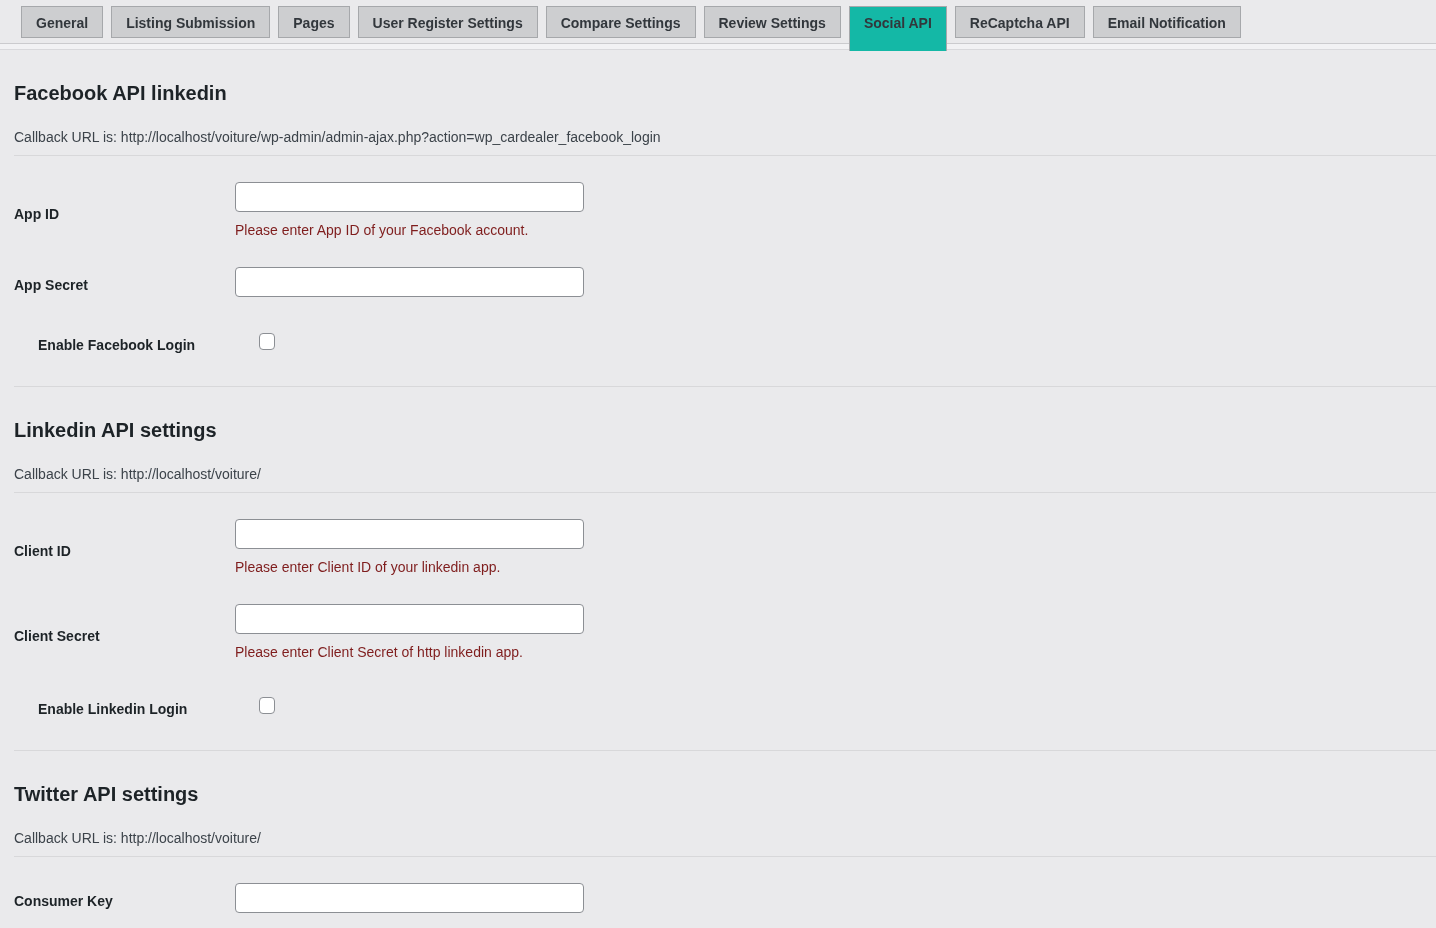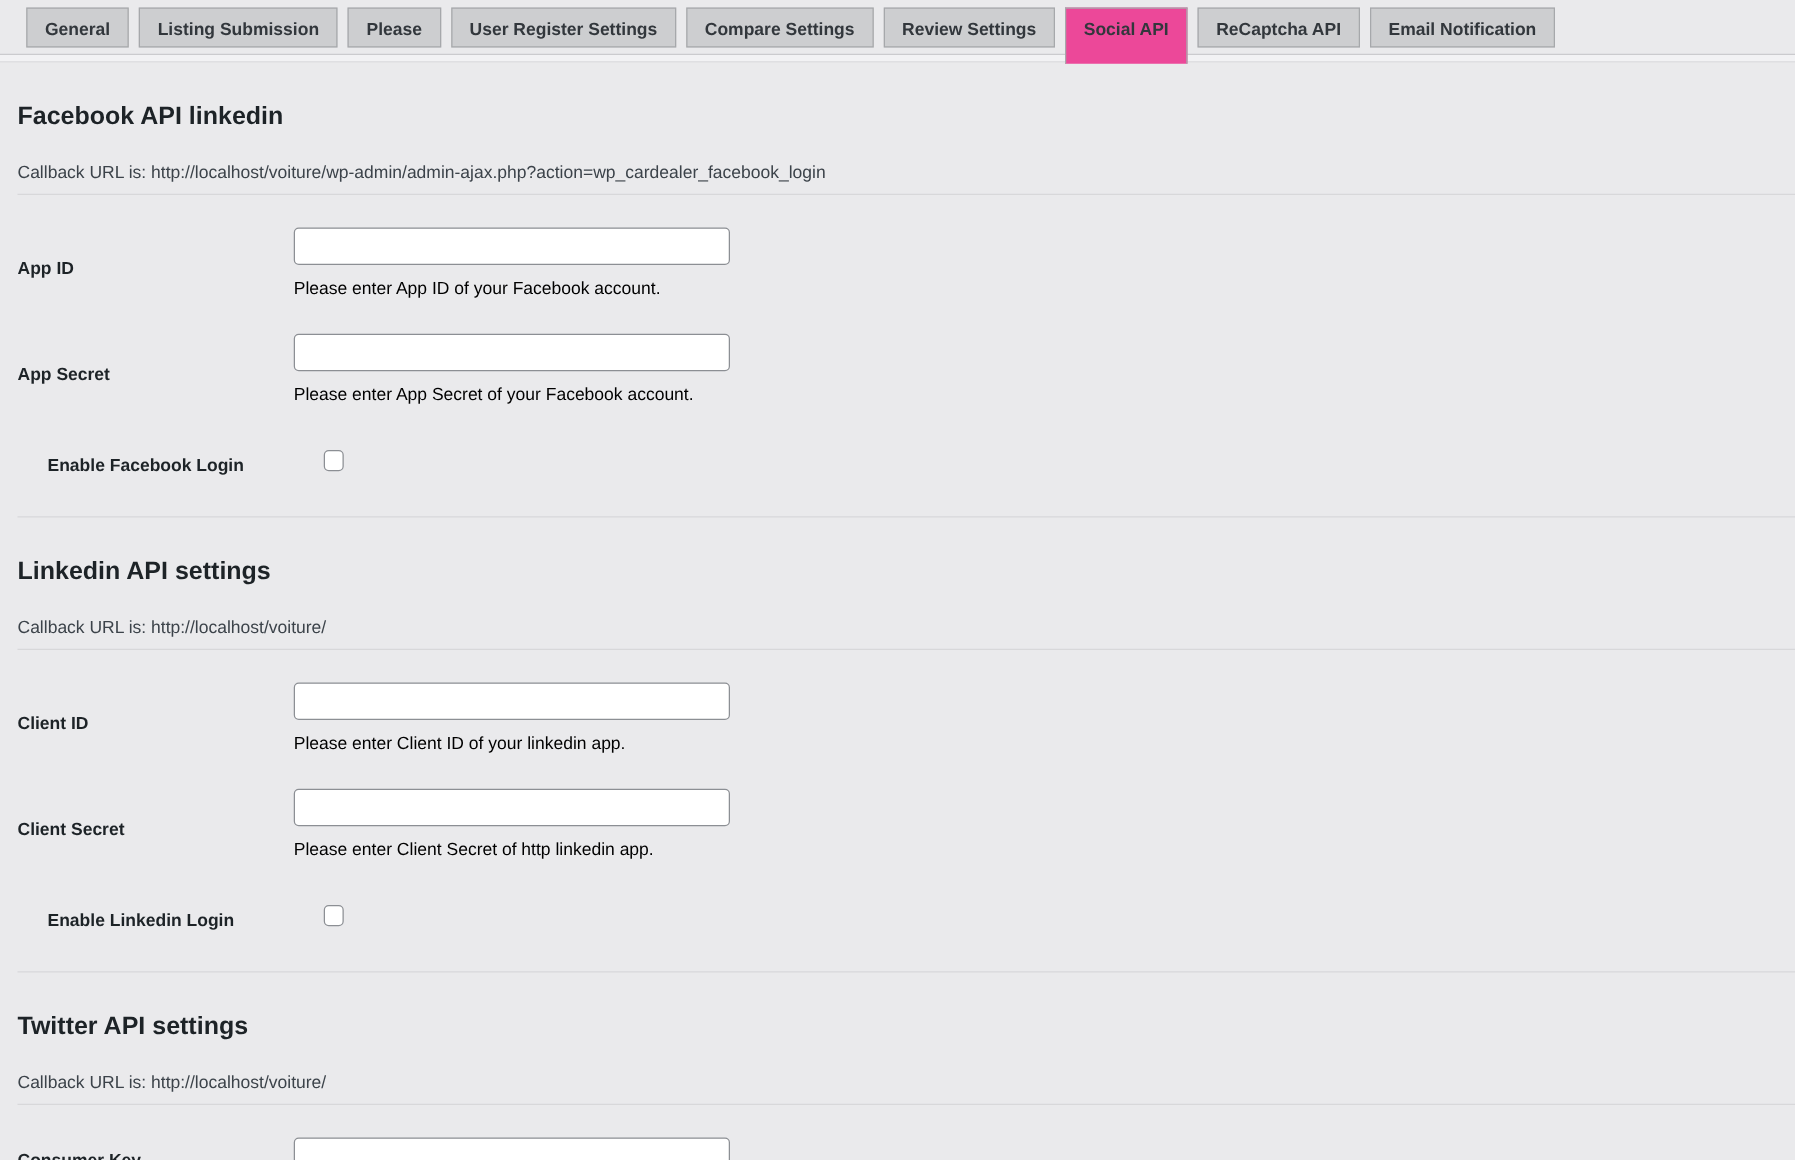--- a/index.html
+++ b/index.html
@@ -35,21 +35,21 @@
     font-size:14px;
     font-weight:700;
     line-height:1;
     padding:9px 14px 9px;
     height:32px;
     white-space:nowrap;
     cursor:pointer;
     text-decoration:none;
   }
   .tab.active {
-    background:#ec4899;
+    background:#14b8a6;
     border-bottom:none;
     height:45px;
     position:relative;
     z-index:3;
   }
 
   
   .panel { padding:0 0 0 14px; }
   .divider {
     border-top:1px solid #d8d8da;
@@ -95,21 +95,21 @@
     border-radius:4px;
     padding:0 8px;
     font-family:"Liberation Sans","DejaVu Sans",sans-serif;
     font-size:14px;
     color:#2c3338;
     display:block;
   }
   .desc {
     margin-top:10px;
     font-size:14px;
-    color:#000000;
+    color:#7f1d1d;
     line-height:17px;
   }
   .checkbox {
     appearance:none;
     -webkit-appearance:none;
     width:16px;
     height:17px;
     background:#fff;
     border:1px solid #8c8f94;
     border-radius:4px;
@@ -118,21 +118,21 @@
     display:block;
   }
   .section-end { margin-top:4px; }
 </style>
 </head>
 <body>
 
 <nav class="nav-wrap">
     <a class="tab">General</a>
     <a class="tab">Listing Submission</a>
-    <a class="tab">Please</a>
+    <a class="tab">Pages</a>
     <a class="tab">User Register Settings</a>
     <a class="tab">Compare Settings</a>
     <a class="tab">Review Settings</a>
     <a class="tab active">Social API</a>
     <a class="tab">ReCaptcha API</a>
     <a class="tab">Email Notification</a>
   </nav>
 <div class="nav-strip"></div>
 
 <main class="panel">
@@ -145,21 +145,20 @@
     <label class="row-label">App ID</label>
     <div class="field">
       <input type="text" class="text-input" style="">
       <p class="desc">Please enter App ID of your Facebook account.</p>
     </div>
   </div>
         <div class="row">
     <label class="row-label">App Secret</label>
     <div class="field">
       <input type="text" class="text-input" style="">
-      <p class="desc">Please enter App Secret of your Facebook account.</p>
     </div>
   </div>
         <div class="row checkbox-row">
     <label class="row-label">Enable Facebook Login</label>
     <div class="field">
       <input type="checkbox" class="checkbox" style="">
     </div>
   </div>
       </div>
   </section>

